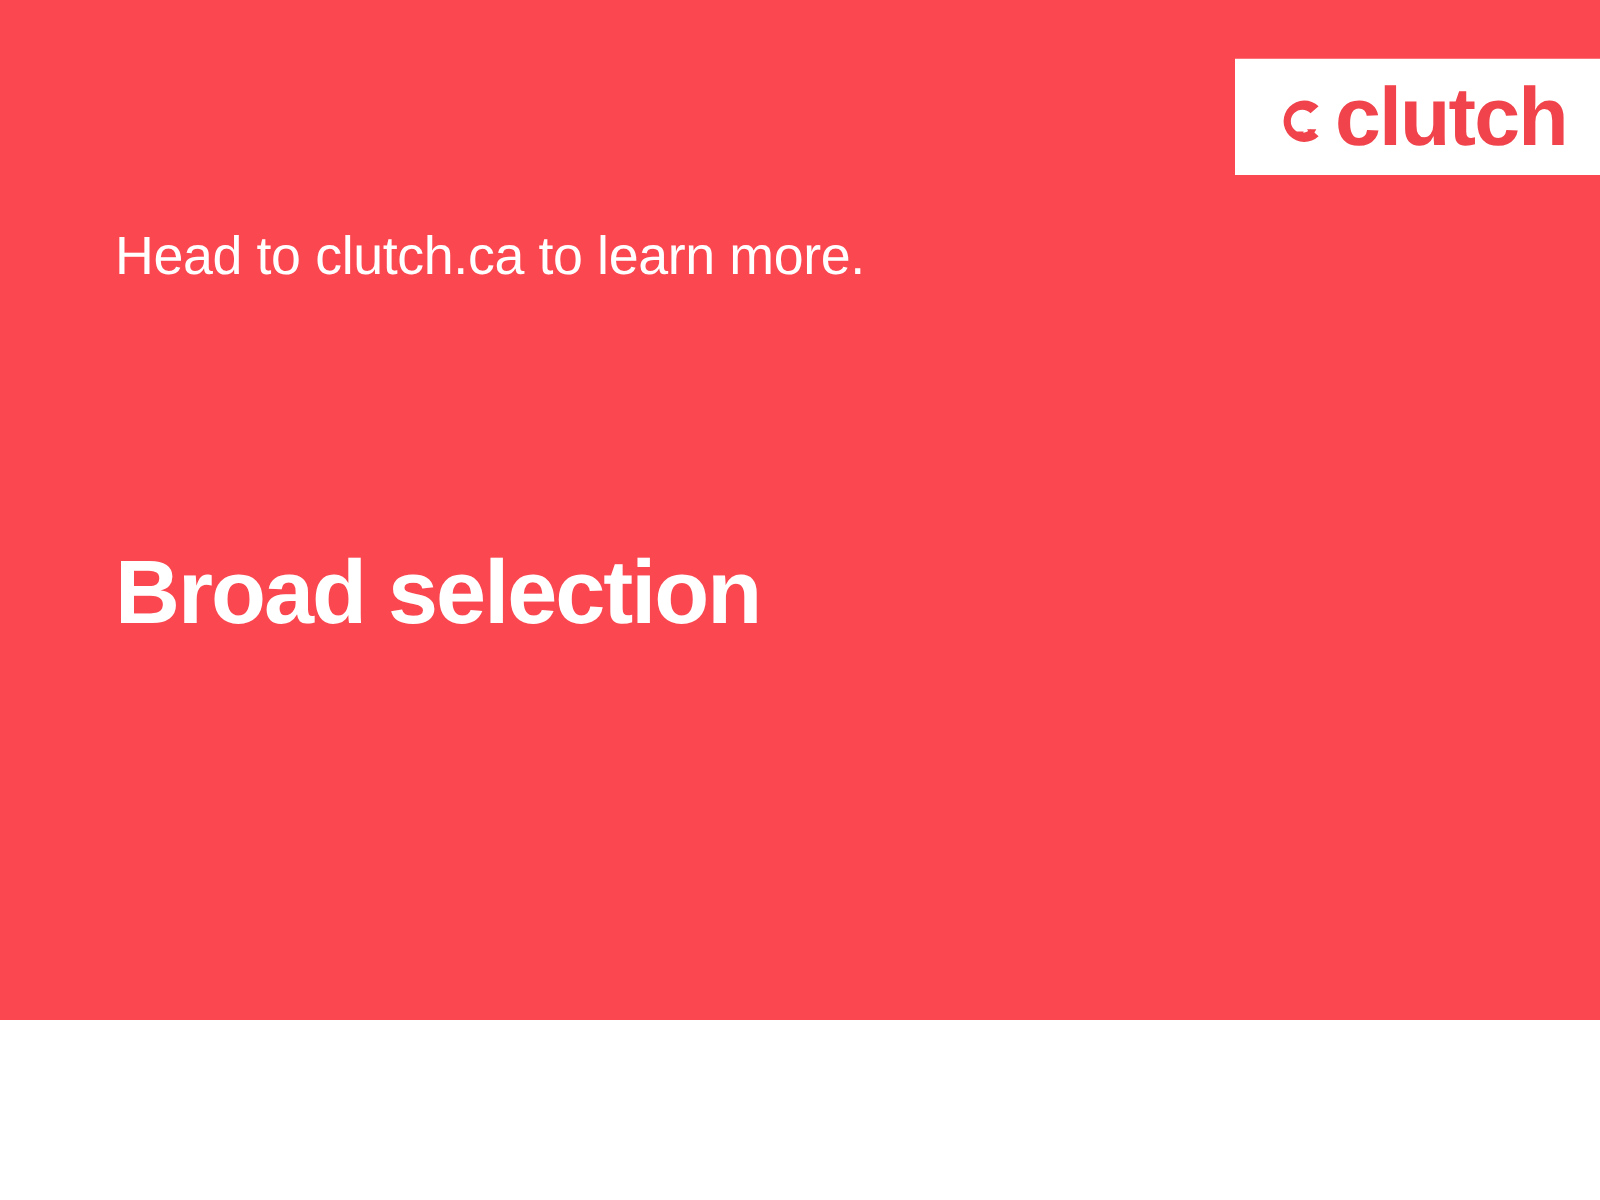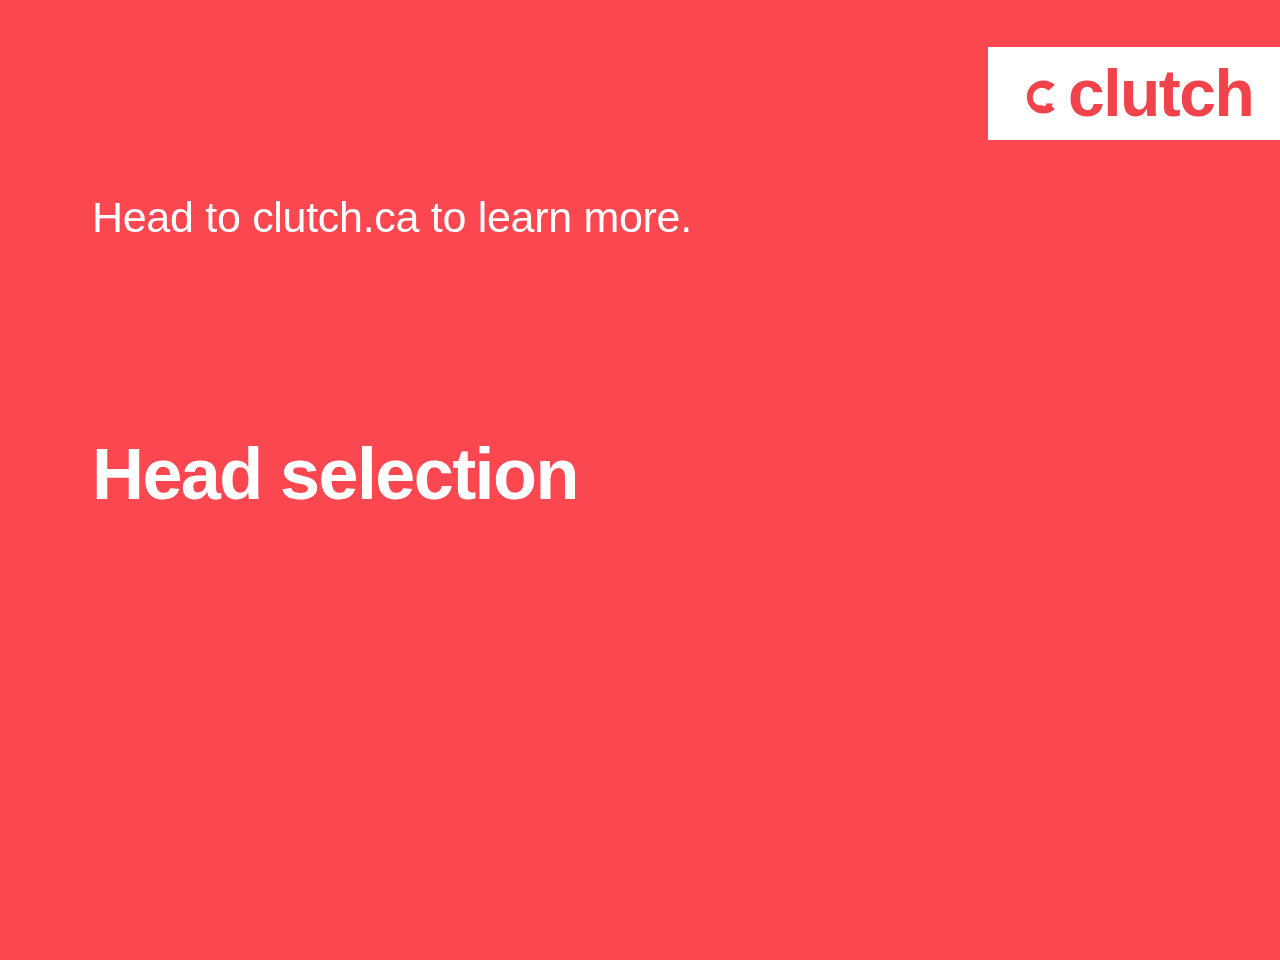--- a/index.html
+++ b/index.html
@@ -9,21 +9,21 @@
   body {
     width: 1280px;
     height: 960px;
     overflow: hidden;
     font-family: "Liberation Sans", sans-serif;
   }
 
   .slide {
     position: relative;
     width: 1280px;
-    height: 960px;
+    height: 816px;
     background: #FB4750;
     overflow: hidden;
   }
 
   
   .logo-box {
     position: absolute;
     left: 988px;
     top: 47px;
     width: 292px;
@@ -54,21 +54,21 @@
     line-height: 1;
     margin-left: 1px;
     margin-top: -2px;
     white-space: nowrap;
   }
 
   
   .eyebrow {
     position: absolute;
     left: 92px;
-    top: 196px;
+    top: 184px;
     color: #FFFFFF;
     font-family: "Liberation Sans", sans-serif;
     font-size: 43px;
     font-weight: normal;
     letter-spacing: -0.3px;
     line-height: 1;
     white-space: nowrap;
   }
 
   
@@ -111,16 +111,16 @@
     <svg class="logo-mark" viewBox="0 0 100 100" aria-hidden="true">
       <path d="M78 24 A36 36 0 1 0 78 76 L64 64 A20 20 0 1 1 64 36 Z" fill="#F1434B"></path>
       <path d="M41 68 L52 68 L46.5 84 Z" fill="#F1434B"></path>
       <path d="M58 64 L74 64 L66 78 Z" fill="#F1434B"></path>
     </svg>
     <span class="logo-word">clutch</span>
   </div>
 
   <div class="eyebrow">Head to clutch.ca to learn more.</div>
 
-  <div class="headline">Head selection</div>
+  <div class="headline">Broad selection</div>
 
 
 </div>
 
 </body></html>

